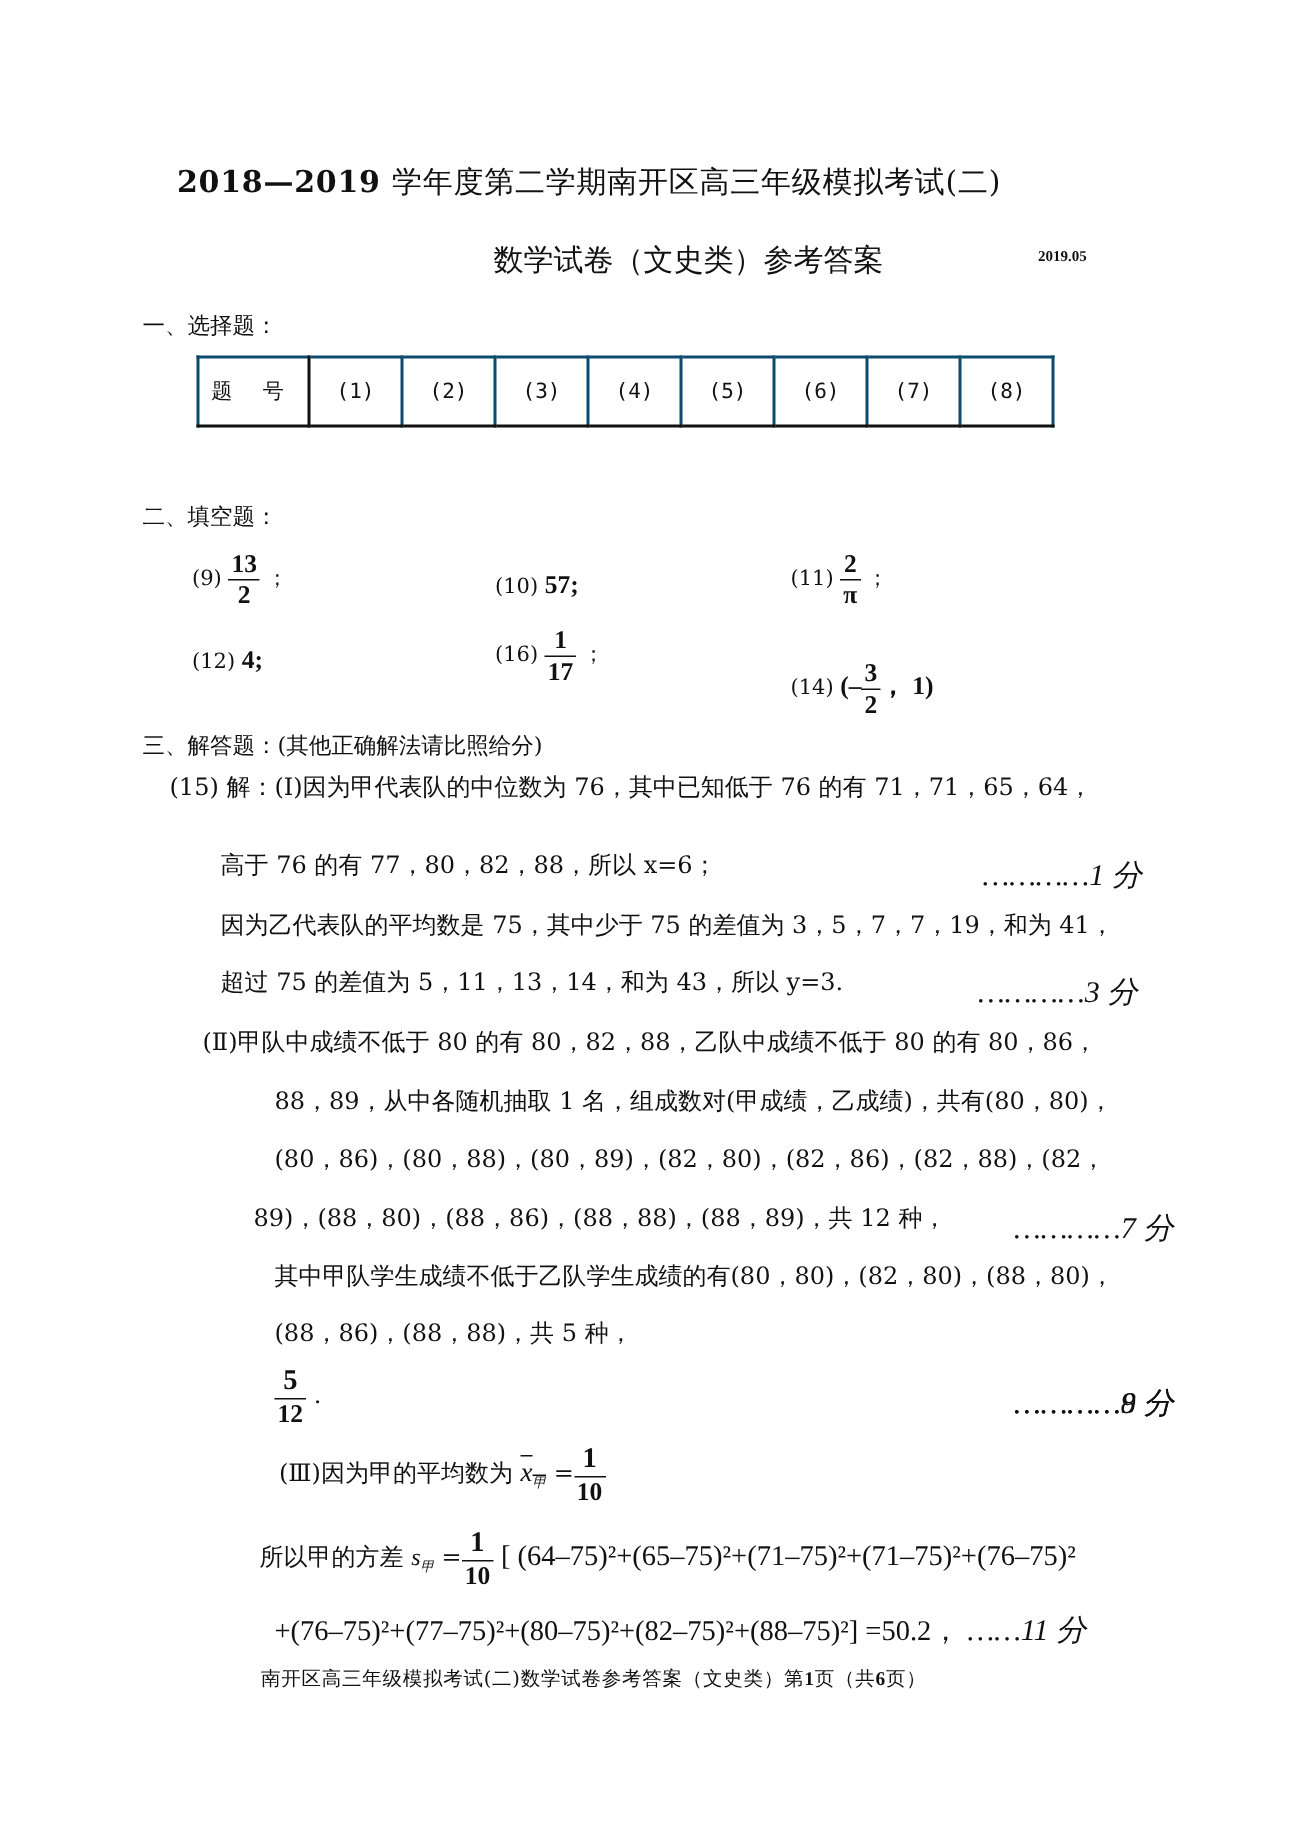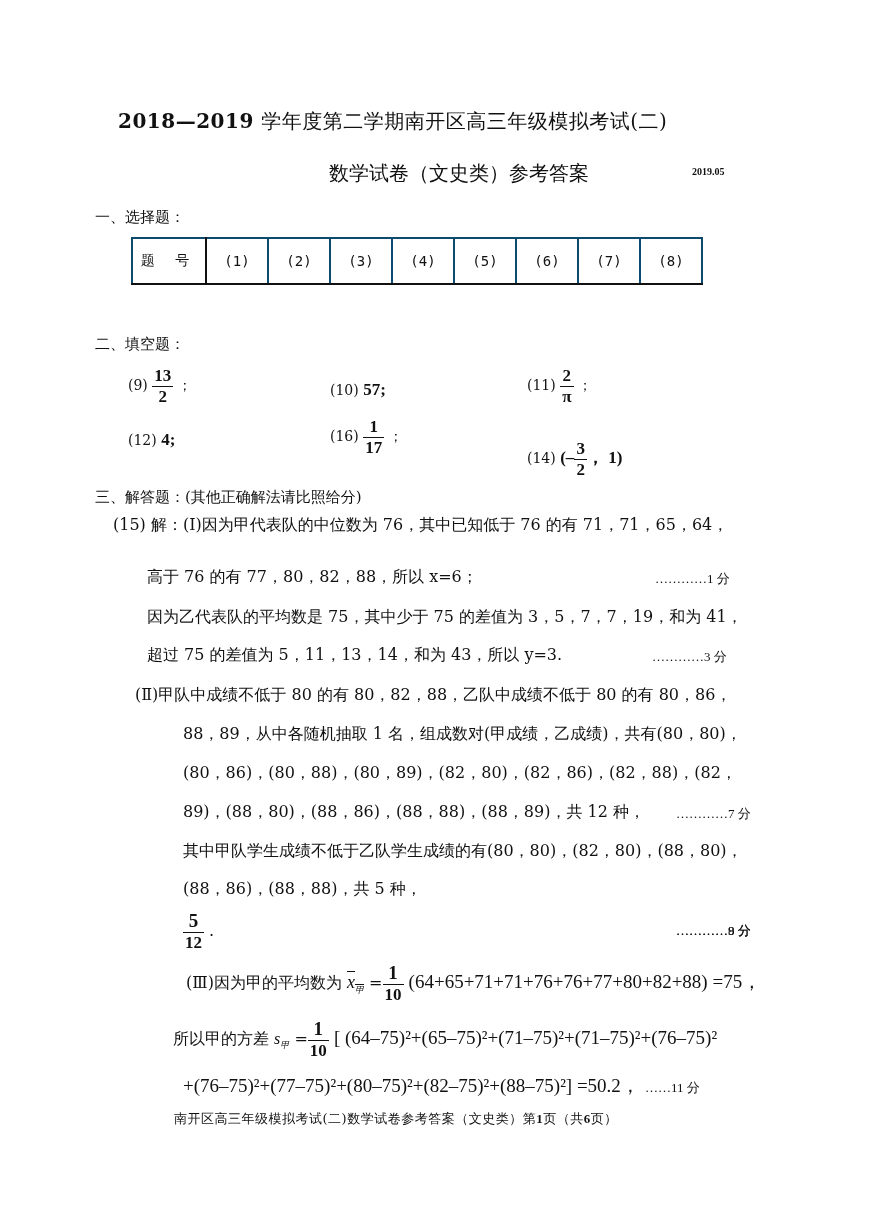--- a/index.html
+++ b/index.html
@@ -16,21 +16,21 @@
     table.ans td.h { width:70px; font-family:"DejaVu Serif", serif; letter-spacing:8px; border-right:2px solid #111; }
     table.ans td.c { width:58px; }
     table.ans tr.r1 td { border-bottom:2px solid #111; }
     .frac { display:inline-block; vertical-align:middle; text-align:center; font-family:"Liberation Serif", serif; font-weight:bold; font-size:17px; line-height:1.15; }
     .frac .n { display:block; border-bottom:1.5px solid #111; padding:0 2px; }
     .frac .d { display:block; padding:0 2px; }
     .fill { font-size:14px; }
     .fill .b { font-family:"Liberation Serif", serif; font-weight:bold; font-size:17px; }
     .line { font-size:16px; }
     .line .n { font-family:"Liberation Serif", serif; font-size:19px; }
-    .score { font-size:13px; font-family:"Liberation Serif", serif; }
+    .score { font-size:20px; font-family:"Liberation Serif", serif;font-style:italic; }
     .footer { left:174px; top:1110px; font-size:13px; letter-spacing:0.5px; }
     .footer b { font-family:"Liberation Serif", serif; }
     .ovl { text-decoration:overline; font-style:italic; font-family:"Liberation Serif", serif; font-size:18px; }
     sub.s { font-size:9px; }
     i.v { font-family:"Liberation Serif", serif; }
   </style>
 </head>
 <body>
 
 <div class="abs title">
@@ -97,35 +97,34 @@
 
 <div class="abs line" style="left:147px;top:607px;">因为乙代表队的平均数是 75，其中少于 75 的差值为 3，5，7，7，19，和为 41，</div>
 <div class="abs line" style="left:147px;top:645px;">超过 75 的差值为 5，11，13，14，和为 43，所以 y=3.</div>
 <div class="abs score" style="left:652px;top:648px;">…………3 分</div>
 
 <div class="abs line" style="left:135px;top:685px;">
   <span>(Ⅱ)</span><span>甲队中成绩不低于 80 的有 80，82，88，乙队中成绩不低于 80 的有 80，86，</span>
 </div>
 <div class="abs line" style="left:183px;top:724px;">88，89，从中各随机抽取 1 名，组成数对(甲成绩，乙成绩)，共有(80，80)，</div>
 <div class="abs line" style="left:183px;top:763px;">(80，86)，(80，88)，(80，89)，(82，80)，(82，86)，(82，88)，(82，</div>
-<div class="abs line" style="left:183px;top:802px;">89)，(88，80)，(88，86)，(88，88)，(88，89)，共 12 种，</div>
+<div class="abs line" style="left:169px;top:802px;">89)，(88，80)，(88，86)，(88，88)，(88，89)，共 12 种，</div>
 <div class="abs score" style="left:676px;top:805px;">…………7 分</div>
 <div class="abs line" style="left:183px;top:841px;">其中甲队学生成绩不低于乙队学生成绩的有(80，80)，(82，80)，(88，80)，</div>
 <div class="abs line" style="left:183px;top:879px;">(88，86)，(88，88)，共 5 种，</div>
 <div class="abs score" style="left:676px;top:882px;margin-top:40px;">…………8 分</div>
 <div class="abs line" style="left:183px;top:910px;">
   <span class="frac"><span class="n">5</span><span class="d">12</span></span> .
 </div>
 <div class="abs score" style="left:676px;top:922px;">…………9 分</div>
 
 <div class="abs line" style="left:138px;top:962px;margin-left:48px;">
   <span>(Ⅲ)</span><span>因为甲的平均数为</span>
   <span class="ovl"><span>x</span><sub class="s">甲</sub></span>
   =<span class="frac"><span class="n">1</span><span class="d">10</span></span>
-  <span class="n">(64+65+71+71+76+76+77+80+82+88) =75，</span>
 </div>
 <div class="abs line" style="left:173px;top:1018px;">
   <span>所以甲的方差</span>
   <i class="v"><span>s</span><sub class="s">甲</sub></i>
   =<span class="frac"><span class="n">1</span><span class="d">10</span></span>
   <span class="n">[ (64–75)²+(65–75)²+(71–75)²+(71–75)²+(76–75)²</span>
 </div>
 <div class="abs line" style="left:183px;top:1073px;">
   <span class="n">+(76–75)²+(77–75)²+(80–75)²+(82–75)²+(88–75)²] =50.2，</span>
   <span class="score">……11 分</span>

